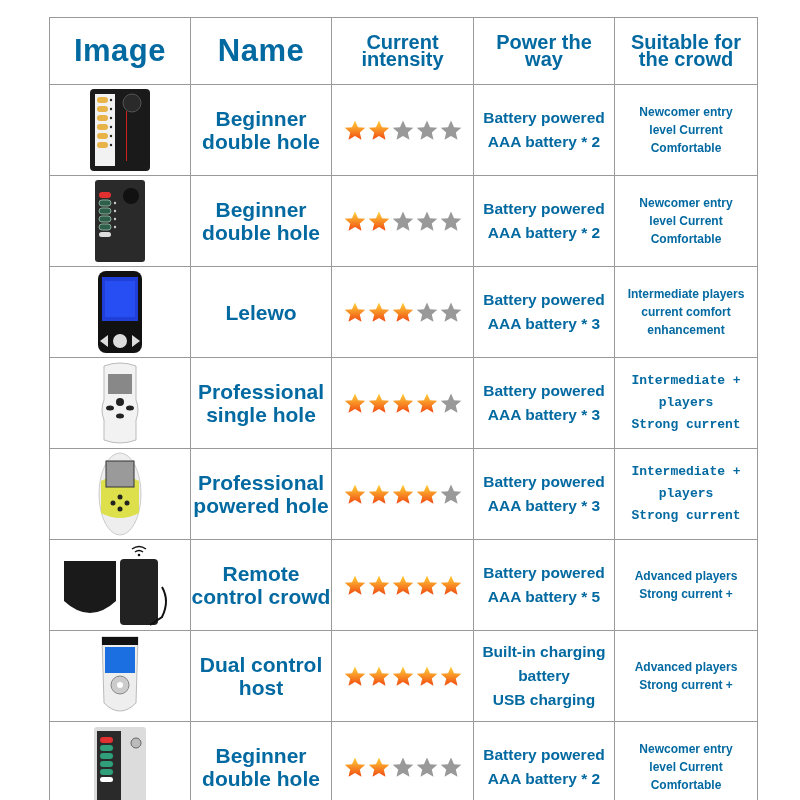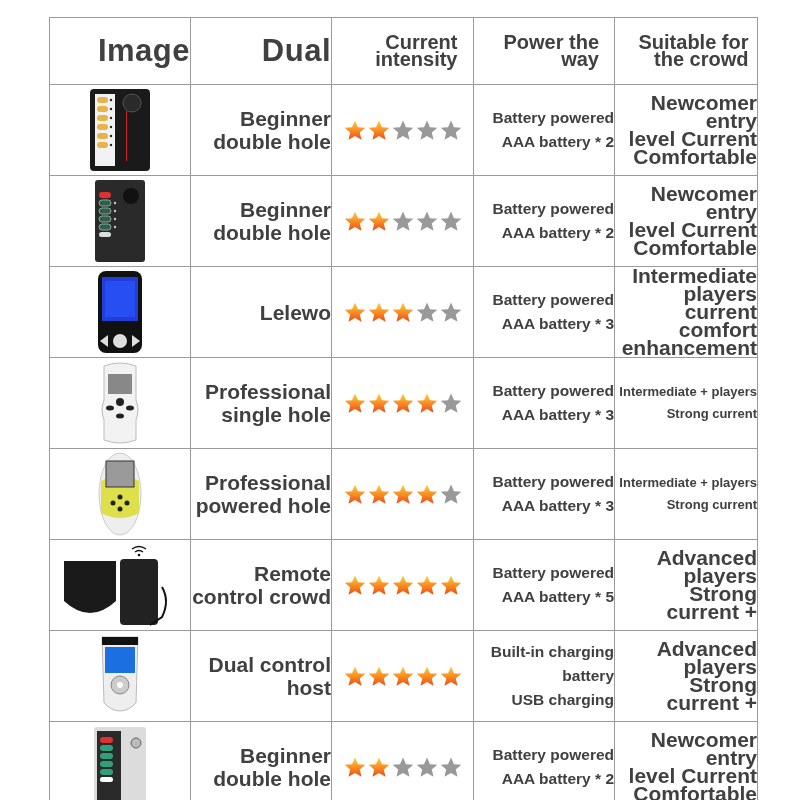--- a/index.html
+++ b/index.html
@@ -3,52 +3,52 @@
 <meta charset="utf-8">
 <style>
   html, body { margin:0; padding:0; background:#ffffff; }
   body { width:800px; height:800px; position:relative; overflow:hidden; font-family:"Liberation Sans", sans-serif; }
   table.grid {
     position:absolute; left:49px; top:17px;
     border-collapse:collapse; table-layout:fixed;
     width:708px;
   }
   table.grid td, table.grid th {
-    border:1.5px solid #9a9a9a; padding:0; text-align:right; vertical-align:middle;
-    color:#404040; font-weight:bold;
+    border:1.5px solid #9a9a9a; padding:0; text-align:center; vertical-align:middle;
+    color:#0369a1; font-weight:bold;
   }
   col.c1 { width:141px; } col.c2 { width:141px; } col.c3 { width:142px; }
   col.c4 { width:141px; } col.c5 { width:143px; }
   tr.head { height:41px; }
   tr.head th.big { font-size:31px; letter-spacing:0.5px; }
   tr.head th.small { font-size:20px; line-height:17px; }
   tr.row { height:91px; }
   .name { font-size:21px; line-height:23px;margin-top:12px; }
   .power { font-size:15.5px; line-height:24px; }
-  .crowd { font-size:21px; line-height:18px; }
-  .crowd.sm { font-size:13px; line-height:22px; }
+  .crowd { font-size:12px; line-height:18px; }
+  .crowd.sm { font-size:13px; line-height:22px;font-family:Liberation Mono, monospace; }
   .stars { display:flex; justify-content:center; gap:0px; }
   .star { width:24px; height:22px; display:inline-block; }
   .img-wrap { display:flex; justify-content:center; align-items:center; height:88px; }
 </style>
 </head>
 <body>
 
 <table class="grid">
   <colgroup>
       <col class="c1">
       <col class="c2">
       <col class="c3">
       <col class="c4">
       <col class="c5">
     </colgroup>
   <tbody>
       <tr class="head">
     <th class="big">Image</th>
-    <th class="big">Dual</th>
+    <th class="big">Name</th>
     <th class="small">
           <div style="width:110px;margin:11px auto">Current intensity</div>
         </th>
     <th class="small">
           <div style="width:110px;margin:7px auto">Power the way</div>
         </th>
     <th class="small">
           <div style="width:125px;margin:16px auto">Suitable for the crowd</div>
         </th>
   </tr>

